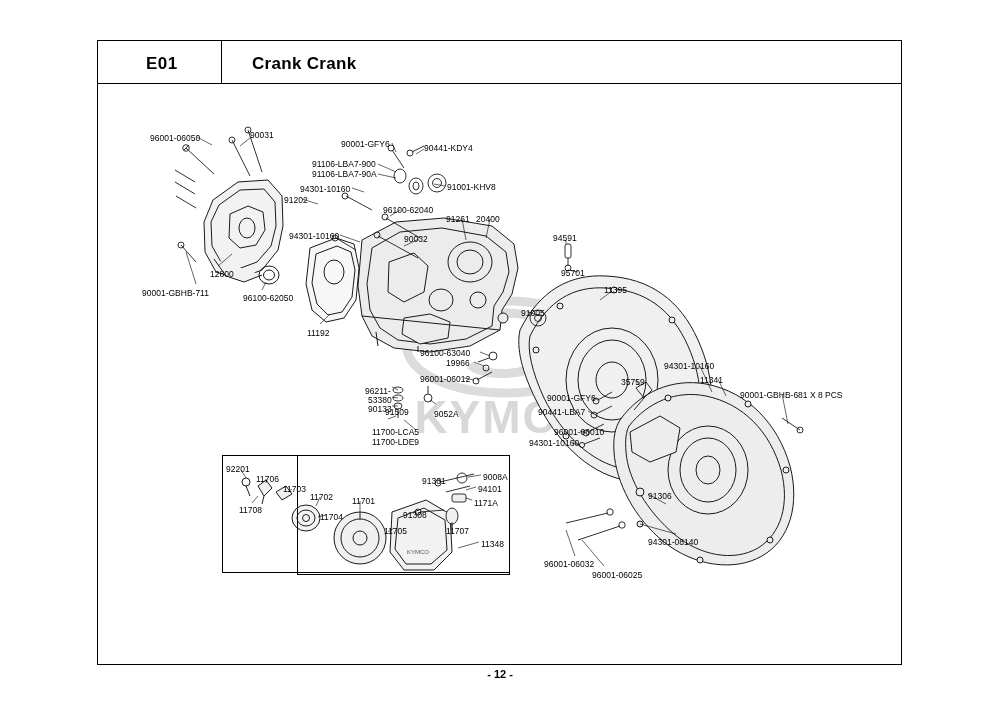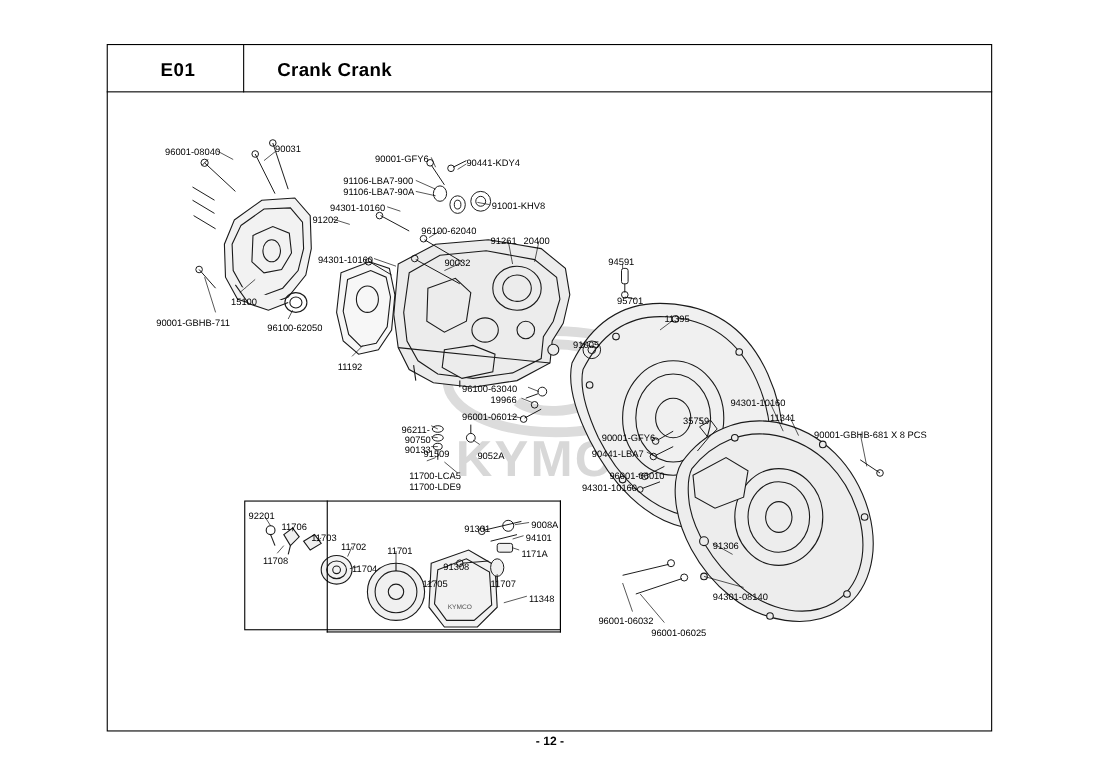--- a/index.html
+++ b/index.html
@@ -409,53 +409,53 @@
         <line x1="575" y1="556" x2="566" y2="530"></line>
         <line x1="604" y1="566" x2="582" y2="540"></line>
       </g>
     </g>
   </svg>
 
   <div class="inset-box"></div>
   <div class="inset-box2"></div>
 
   <div id="labels">
-      <div class="lbl" style="left: 150px; top: 133px;">96001-08040</div>
+      <div class="lbl" style="left: 150px; top: 133px;">96001-06050</div>
       <div class="lbl" style="left: 250px; top: 130px;">90031</div>
       <div class="lbl" style="left: 341px; top: 139px;">90001-GFY6</div>
       <div class="lbl" style="left: 424px; top: 143px;">90441-KDY4</div>
       <div class="lbl" style="left: 312px; top: 159px;">91106-LBA7-900</div>
       <div class="lbl" style="left: 312px; top: 169px;">91106-LBA7-90A</div>
       <div class="lbl" style="left: 300px; top: 184px;">94301-10160</div>
       <div class="lbl" style="left: 447px; top: 182px;">91001-KHV8</div>
       <div class="lbl" style="left: 284px; top: 195px;">91202</div>
       <div class="lbl" style="left: 383px; top: 205px;">96100-62040</div>
       <div class="lbl" style="left: 446px; top: 214px;">91261</div>
       <div class="lbl" style="left: 476px; top: 214px;">20400</div>
       <div class="lbl" style="left: 289px; top: 231px;">94301-10160</div>
       <div class="lbl" style="left: 404px; top: 234px;">90032</div>
       <div class="lbl" style="left: 553px; top: 233px;">94591</div>
       <div class="lbl" style="left: 561px; top: 268px;">95701</div>
       <div class="lbl" style="left: 604px; top: 285px;">11395</div>
-      <div class="lbl" style="left: 210px; top: 269px;">15100</div>
+      <div class="lbl" style="left: 210px; top: 269px;">12800</div>
       <div class="lbl" style="left: 243px; top: 293px;">96100-62050</div>
       <div class="lbl" style="left: 142px; top: 288px;">90001-GBHB-711</div>
       <div class="lbl" style="left: 307px; top: 328px;">11192</div>
       <div class="lbl" style="left: 521px; top: 308px;">91005</div>
       <div class="lbl" style="left: 420px; top: 348px;">96100-63040</div>
       <div class="lbl" style="left: 446px; top: 358px;">19966</div>
       <div class="lbl" style="left: 420px; top: 374px;">96001-06012</div>
       <div class="lbl" style="left: 621px; top: 377px;">35759</div>
       <div class="lbl" style="left: 664px; top: 361px;">94301-10160</div>
       <div class="lbl" style="left: 700px; top: 375px;">11341</div>
       <div class="lbl" style="left: 740px; top: 390px;">90001-GBHB-681 X 8 PCS</div>
       <div class="lbl" style="left: 547px; top: 393px;">90001-GFY6</div>
       <div class="lbl" style="left: 538px; top: 407px;">90441-LBA7</div>
       <div class="lbl" style="left: 365px; top: 386px;">96211-</div>
-      <div class="lbl" style="left: 368px; top: 395px;">90750</div>
+      <div class="lbl" style="left: 368px; top: 395px;">53380</div>
       <div class="lbl" style="left: 368px; top: 404px;">90133</div>
       <div class="lbl" style="left: 361px; top: 407px; margin-left: 24px;">91509</div>
       <div class="lbl" style="left: 434px; top: 409px;">9052A</div>
       <div class="lbl" style="left: 372px; top: 427px;">11700-LCA5</div>
       <div class="lbl" style="left: 372px; top: 437px;">11700-LDE9</div>
       <div class="lbl" style="left: 554px; top: 427px;">96001-06010</div>
       <div class="lbl" style="left: 529px; top: 438px;">94301-10160</div>
       <div class="lbl" style="left: 226px; top: 464px;">92201</div>
       <div class="lbl" style="left: 256px; top: 474px;">11706</div>
       <div class="lbl" style="left: 283px; top: 484px;">11703</div>

